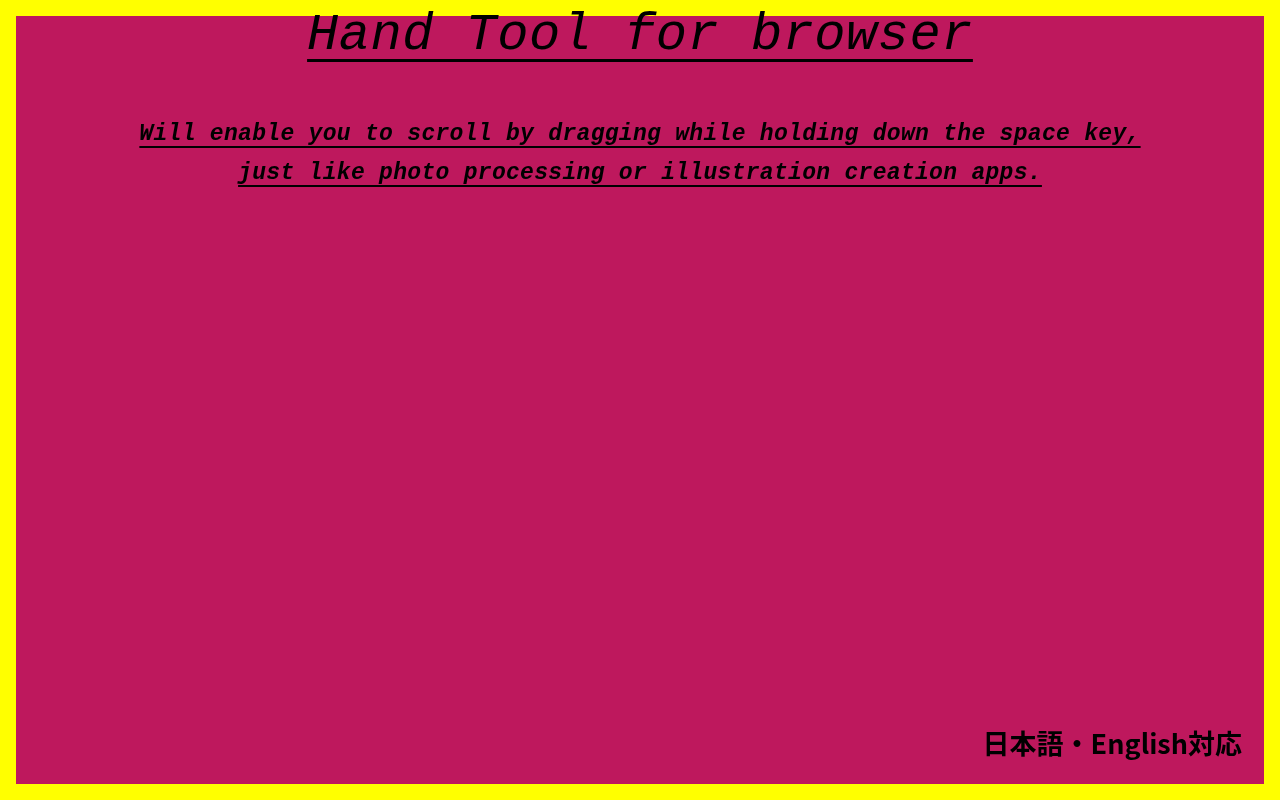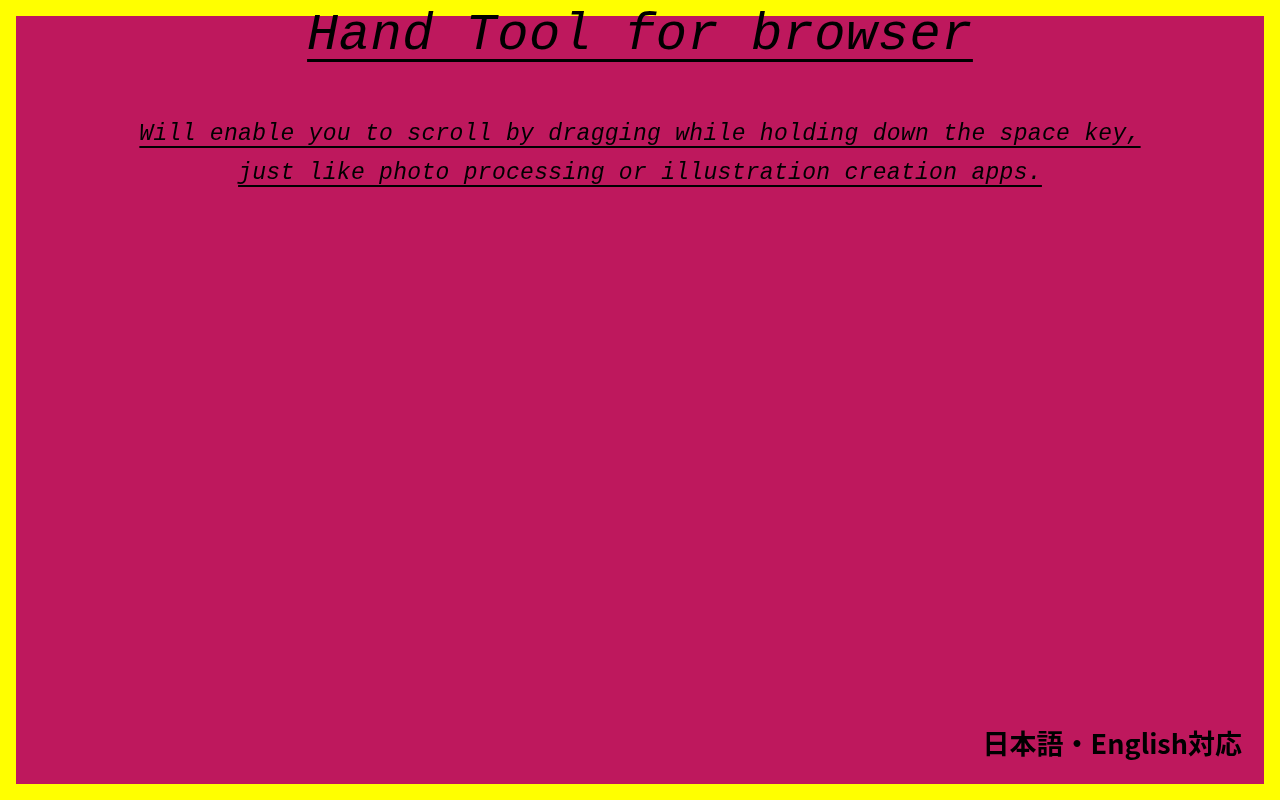--- a/index.html
+++ b/index.html
@@ -38,21 +38,21 @@
       font-size: 52px;
       color: #000;
       text-decoration: underline;
       text-underline-offset: 10px;
       text-decoration-thickness: 3px;
       letter-spacing: 0.5px;
     }
     .subtitle {
       font-family: "Courier New", Courier, monospace;
       font-style: italic;
-      font-weight: 400;
+      font-weight: 700;
       font-size: 23px;
       color: #000;
       text-align: center;
       text-decoration: underline;
       text-underline-offset: 6px;
       text-decoration-thickness: 2px;
       line-height: 1.7;
       white-space: pre-line;
       letter-spacing: 0.3px;
     }

